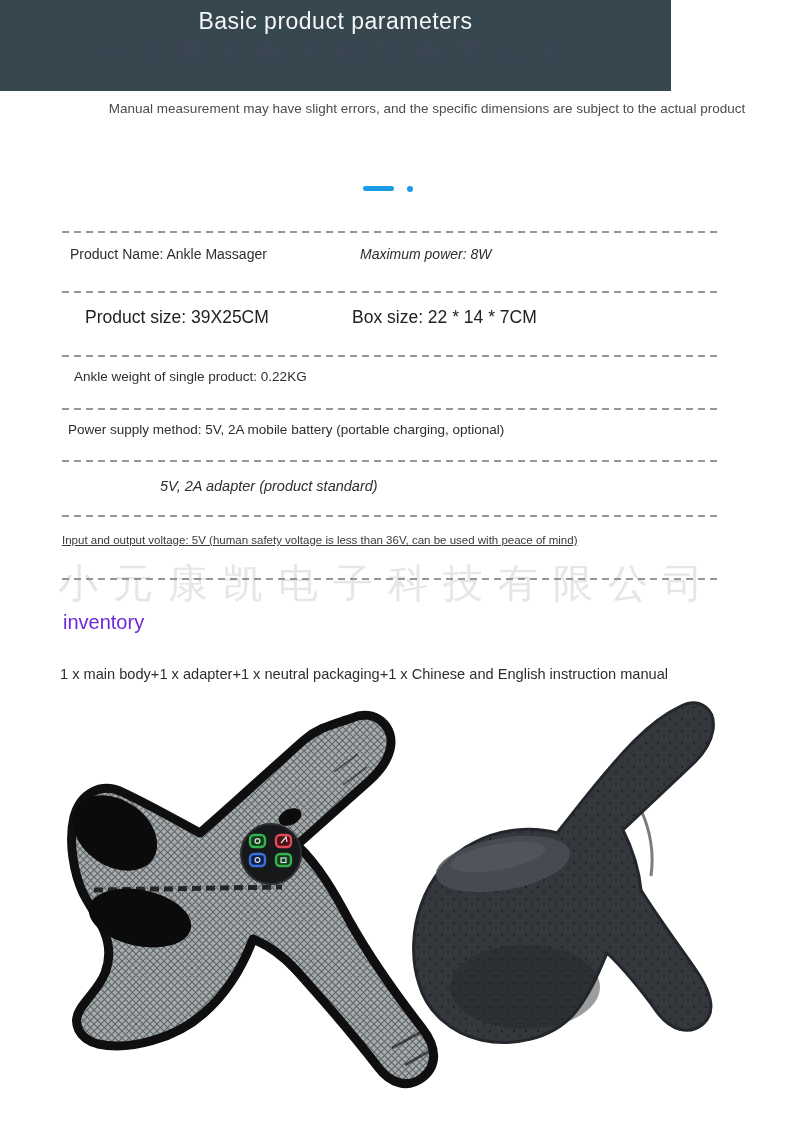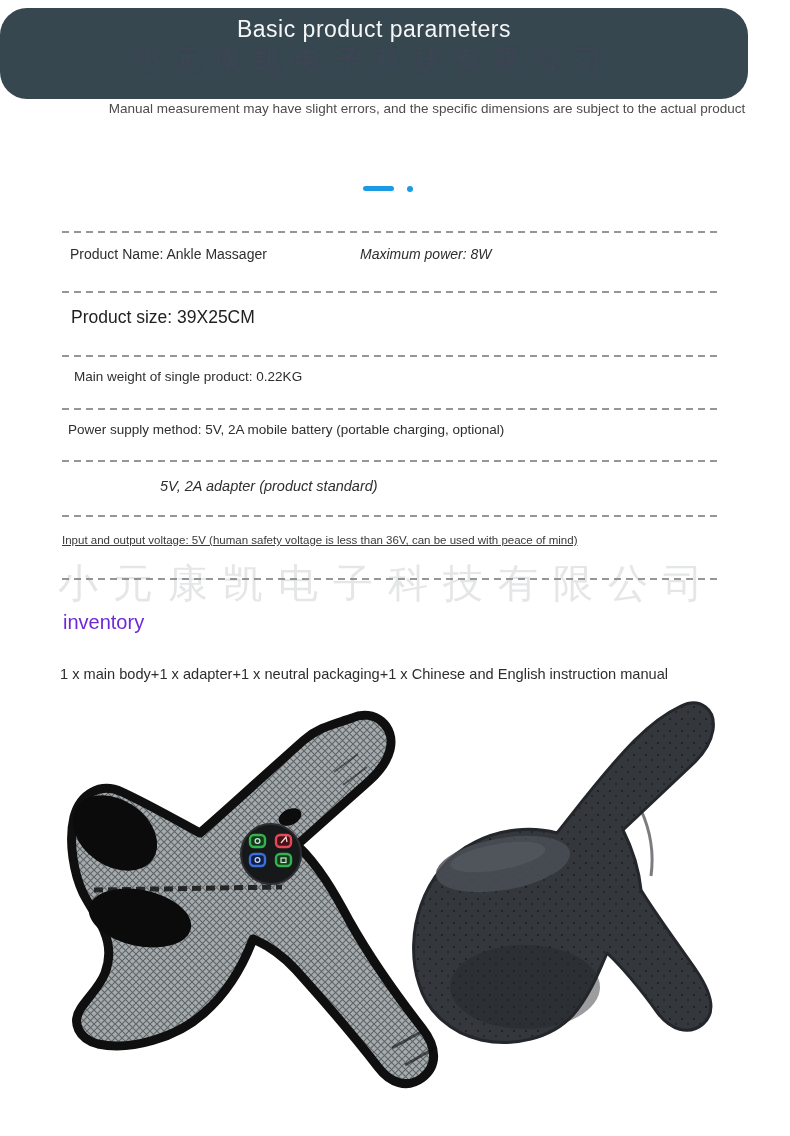--- a/index.html
+++ b/index.html
@@ -2,23 +2,22 @@
 <html><head>
 <meta charset="utf-8">
 <style>
   html,body{margin:0;padding:0;}
   body{
     width:790px;height:1136px;position:relative;overflow:hidden;
     background:#ffffff;font-family:"Liberation Sans", sans-serif;color:#2e2e2e;
   }
   
   .header{
-    position:absolute;left:0;top:8px;width:748px;height:91px;
+    position:absolute;left:0;top:0;width:671px;height:91px;
     background:#36474f;
-    border-radius:27px;
   }
   .header-title{
     position:absolute;left:0;top:8px;width:100%;text-align:center;
     color:#f4f6f7;font-size:23px;letter-spacing:.5px;
   }
   .header-watermark{
     position:absolute;left:0;top:34px;width:100%;text-align:center;
     font-size:26px;letter-spacing:14px;color:rgba(150,60,80,0.10);
     text-shadow:2px 1px 3px rgba(60,80,180,0.10);
     white-space:nowrap;user-select:none;
@@ -42,21 +41,21 @@
   .params{position:absolute;left:62px;top:231px;width:656px;}
   .dash{
     height:2px;width:100%;
     background:repeating-linear-gradient(90deg,#969696 0 7px,transparent 7px 12px);
   }
   .p-row{position:relative;box-sizing:border-box;}
   .r1{height:58px;padding-top:13px;font-size:14px;}
   .r1 .cell2{position:absolute;left:298px;top:13px;font-style:italic;}
   .r1 .cell1{margin-left:8px;}
   .r2{height:62px;padding-top:14px;font-size:17.5px;color:#222;}
-  .r2 .cell1{margin-left:9px;}
+  .r2 .cell1{margin-left:23px;}
   .r2 .cell2{position:absolute;left:290px;top:14px;}
   .r3{height:51px;padding-top:12px;font-size:13.5px;}
   .r3 .cell1{margin-left:12px;}
   .r4{height:50px;padding-top:12px;font-size:13.5px;}
   .r4 .cell1{margin-left:6px;}
   .r5{height:53px;padding-top:16px;font-size:14.5px;}
   .r5 .cell1{margin-left:98px;font-style:italic;}
   .r6{height:61px;padding-top:17px;font-size:11.5px;color:#3a3a3a;}
   .r6 .cell1{margin-left:0;text-decoration:underline;}
   
@@ -95,24 +94,25 @@
 
 <div class="params">
   <div class="dash"></div>
   <div class="p-row r1">
     <span class="cell1">Product Name: Ankle Massager</span>
     <span class="cell2">Maximum power: 8W</span>
   </div>
   <div class="dash"></div>
   <div class="p-row r2">
     <span class="cell1">Product size: 39X25CM</span>
+    <span class="cell2">Box size: 22 * 14 * 7CM</span>
   </div>
   <div class="dash"></div>
   <div class="p-row r3">
-    <span class="cell1">Main weight of single product: 0.22KG</span>
+    <span class="cell1">Ankle weight of single product: 0.22KG</span>
   </div>
   <div class="dash"></div>
   <div class="p-row r4">
     <span class="cell1">Power supply method: 5V, 2A mobile battery (portable charging, optional)</span>
   </div>
   <div class="dash"></div>
   <div class="p-row r5">
     <span class="cell1">5V, 2A adapter (product standard)</span>
   </div>
   <div class="dash"></div>

